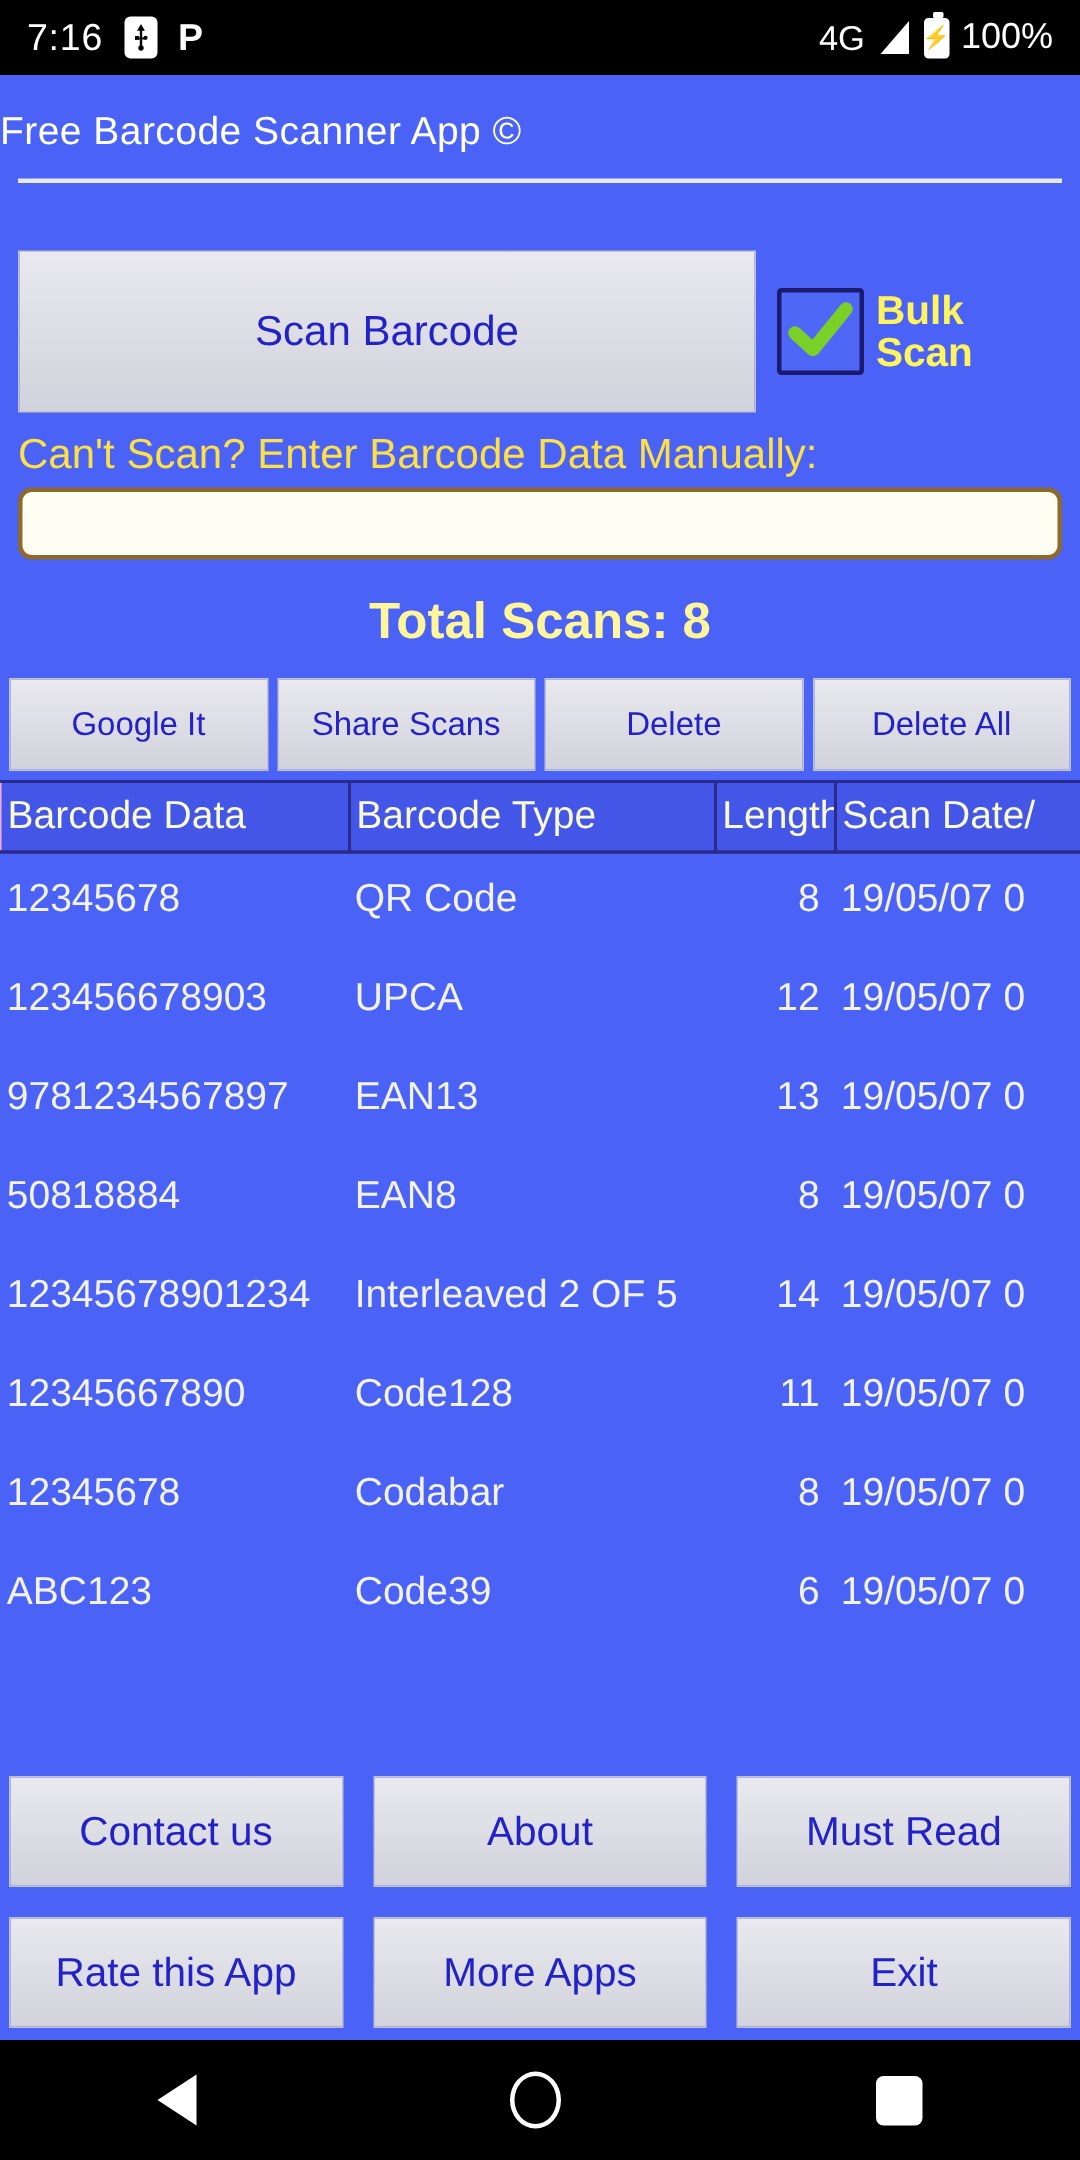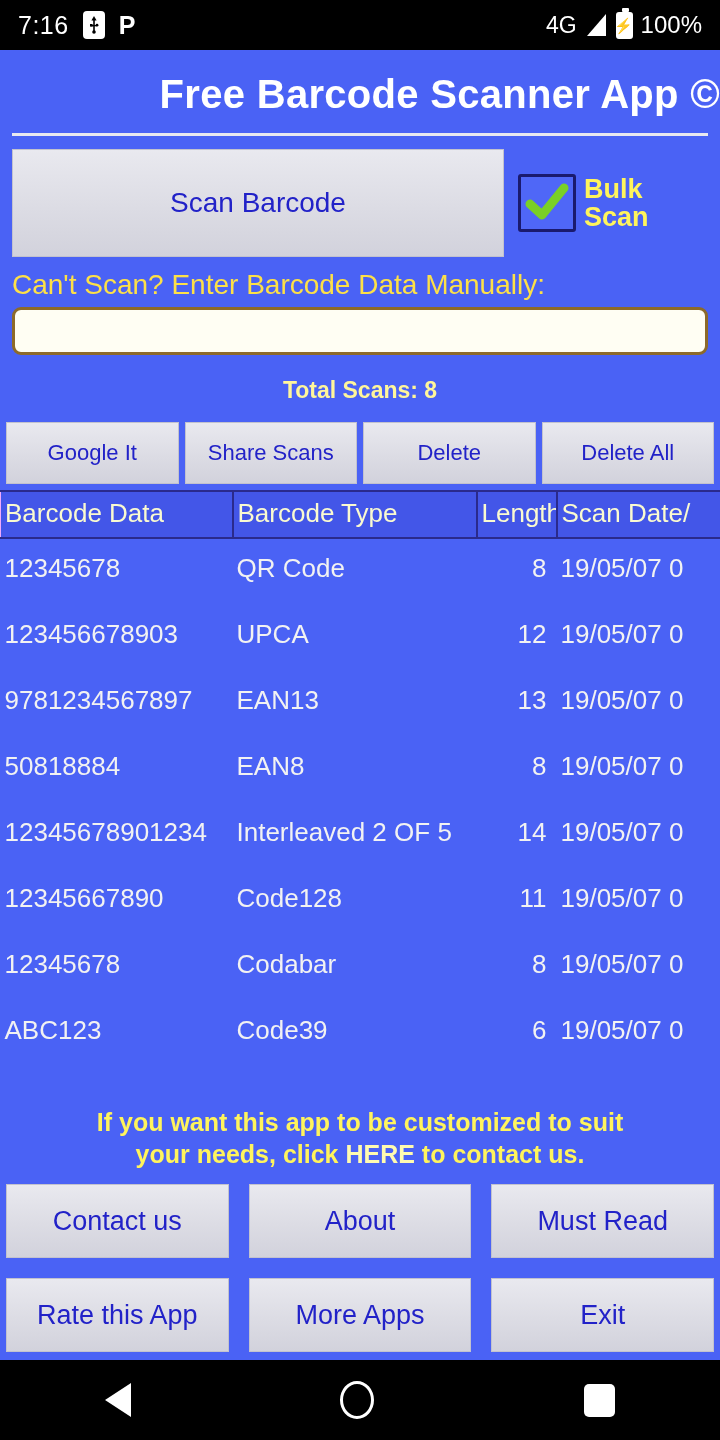--- a/index.html
+++ b/index.html
@@ -101,40 +101,41 @@
   #app {
     flex: 1;
     background: #4A62F5;
     display: flex;
     flex-direction: column;
     overflow: hidden;
   }
 
   #app-title {
     color: #ffffff;
-    font-size: 40px;
-    font-weight: bold;
-    text-align: right;
+    font-size: 26px;
+    font-weight: normal;
+    text-align: left;
     padding: 22px 0 16px 0;
     letter-spacing: 0.3px;
   }
 
   #title-divider {
     height: 3px;
     background: #E8E8F0;
     margin: 0 12px 13px 12px;
   }
 
   
   #scan-row {
     display: flex;
     align-items: stretch;
     padding: 0 12px;
     gap: 14px;
     height: 108px;
+    margin-top: 32px;
   }
 
   .gray-btn {
     background: linear-gradient(to bottom, #E9E9EF 0%, #DCDCE4 55%, #D2D2DC 100%);
     border: 1px solid #C2C2CE;
     color: #2222C8;
     font-size: 27px;
     display: flex;
     align-items: center;
     justify-content: center;
@@ -191,21 +192,21 @@
     border-radius: 9px;
     font-size: 24px;
     padding: 0 10px;
     color: #222222;
     font-family: "Liberation Sans", sans-serif;
     outline: none;
   }
 
   #total-scans {
     color: #FFF69B;
-    font-size: 23px;
+    font-size: 34px;
     font-weight: bold;
     text-align: center;
     padding: 22px 0 18px 0;
   }
 
   
   #action-row {
     display: flex;
     padding: 0 6px;
     gap: 6px;
@@ -432,26 +433,20 @@
             <tr>
               <td>ABC123</td>
               <td>Code39</td>
               <td class="num">6</td>
               <td>19/05/07 0</td>
             </tr>
           </tbody>
       </table>
     </div>
 
-    <div id="promo">
-      <div>If you want this app to be customized to suit</div>
-      <div>
-        <span>your needs, click </span><span class="here">HERE</span><span> to contact us.</span>
-      </div>
-    </div>
 
     <div id="bottom-grid">
       <button class="gray-btn">Contact us</button>
       <button class="gray-btn">About</button>
       <button class="gray-btn">Must Read</button>
       <button class="gray-btn">Rate this App</button>
       <button class="gray-btn">More Apps</button>
       <button class="gray-btn">Exit</button>
     </div>
 

